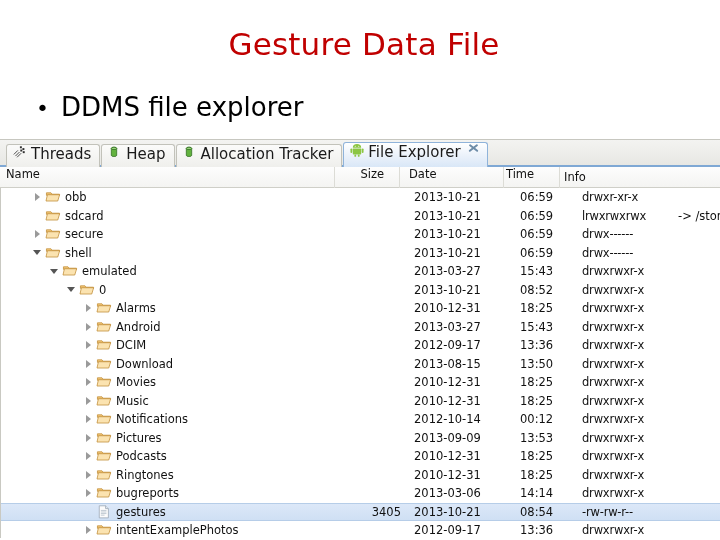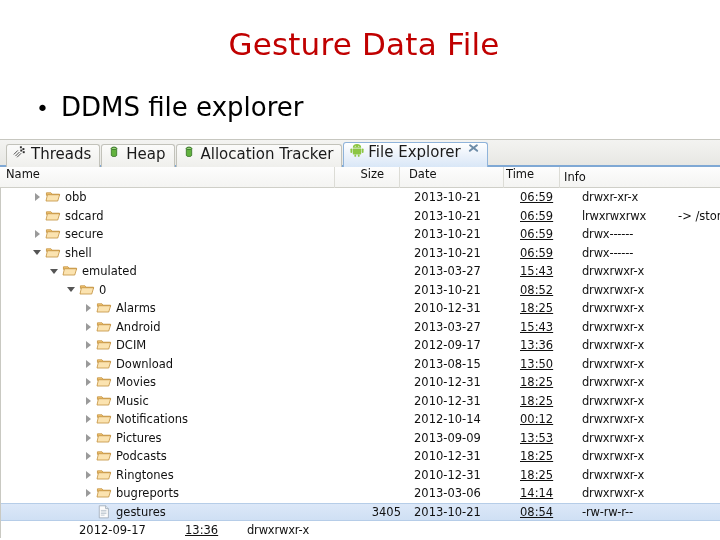--- a/index.html
+++ b/index.html
@@ -149,21 +149,21 @@
     white-space: nowrap;
   }
   .row.selected {
     background: linear-gradient(to bottom, #DCE8F8, #CFE0F4);
     border-top: 1px solid #B6CDE8;
     border-bottom: 1px solid #B6CDE8;
   }
   .c-name { flex: 0 0 335px; display: flex; align-items: center; overflow: hidden; }
   .c-size { flex: 0 0 65px; text-align: right; padding-right: 4px; }
   .c-date { flex: 0 0 104px; padding-left: 9px; }
-  .c-time { flex: 0 0 56px; padding-left: 2px; text-decoration: underline; }
+  .c-time { flex: 0 0 56px; padding-left: 2px; }
   .c-perm { flex: 0 0 92px; padding-left: 6px; letter-spacing: -0.2px; }
   .c-info { flex: 1 1 auto; padding-left: 4px; overflow: hidden; }
 
   .twisty {
     width: 11px; height: 11px;
     flex: 0 0 auto;
     position: relative;
     margin-right: 2px;
   }
   .twisty.collapsed::before {
@@ -553,20 +553,29 @@
               </svg></span>
             <span class="nm">gestures</span>
           </div>
           <div class="c-size">3405</div>
           <div class="c-date">2013-10-21</div>
           <div class="c-time">08:54</div>
           <div class="c-perm">-rw-rw-r--</div>
           <div class="c-info"></div>
         </div>
         <div class="row">
+          <div class="c-name">
+            <span style="flex: 0 0 auto; width: 82px;"></span>
+            <span class="twisty collapsed"></span>
+            <span class="fileicon"><svg width="16" height="14" viewBox="0 0 16 16">
+                <path d="M0.5 3.2 h5.2 l1.3 1.6 h8.4 v1.3 h-14.9 z" fill="#F5C978" stroke="#C28F3B" stroke-width="0.9"></path>
+                <path d="M1.6 5.4 h14 l-2.2 7.2 h-13.4 z" fill="#FBE3B0" stroke="#C28F3B" stroke-width="0.9"></path>
+              </svg></span>
+            <span class="nm">intentExamplePhotos</span>
+          </div>
           <div class="c-size"></div>
           <div class="c-date">2012-09-17</div>
           <div class="c-time">13:36</div>
           <div class="c-perm">drwxrwxr-x</div>
           <div class="c-info"></div>
         </div>
       </div>
   </div>
 </div>
 

